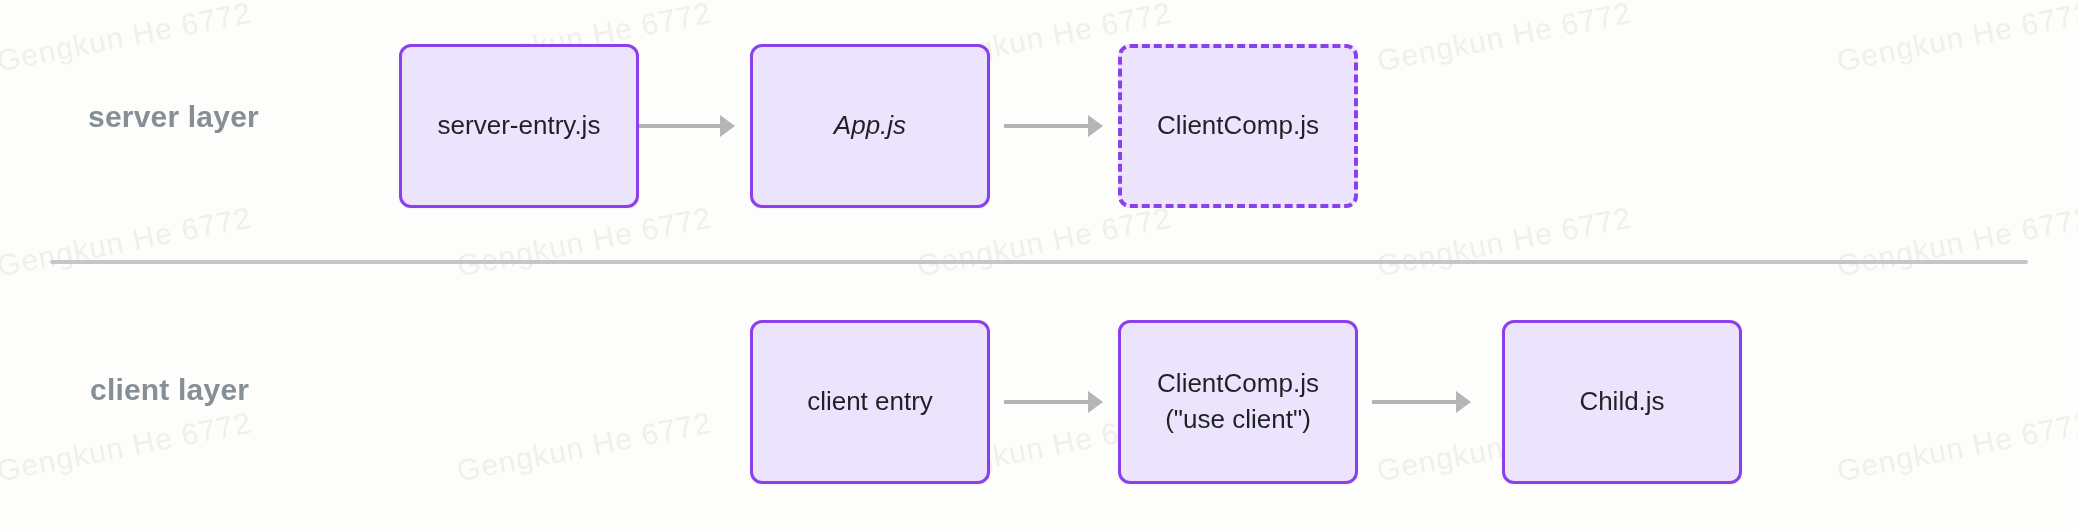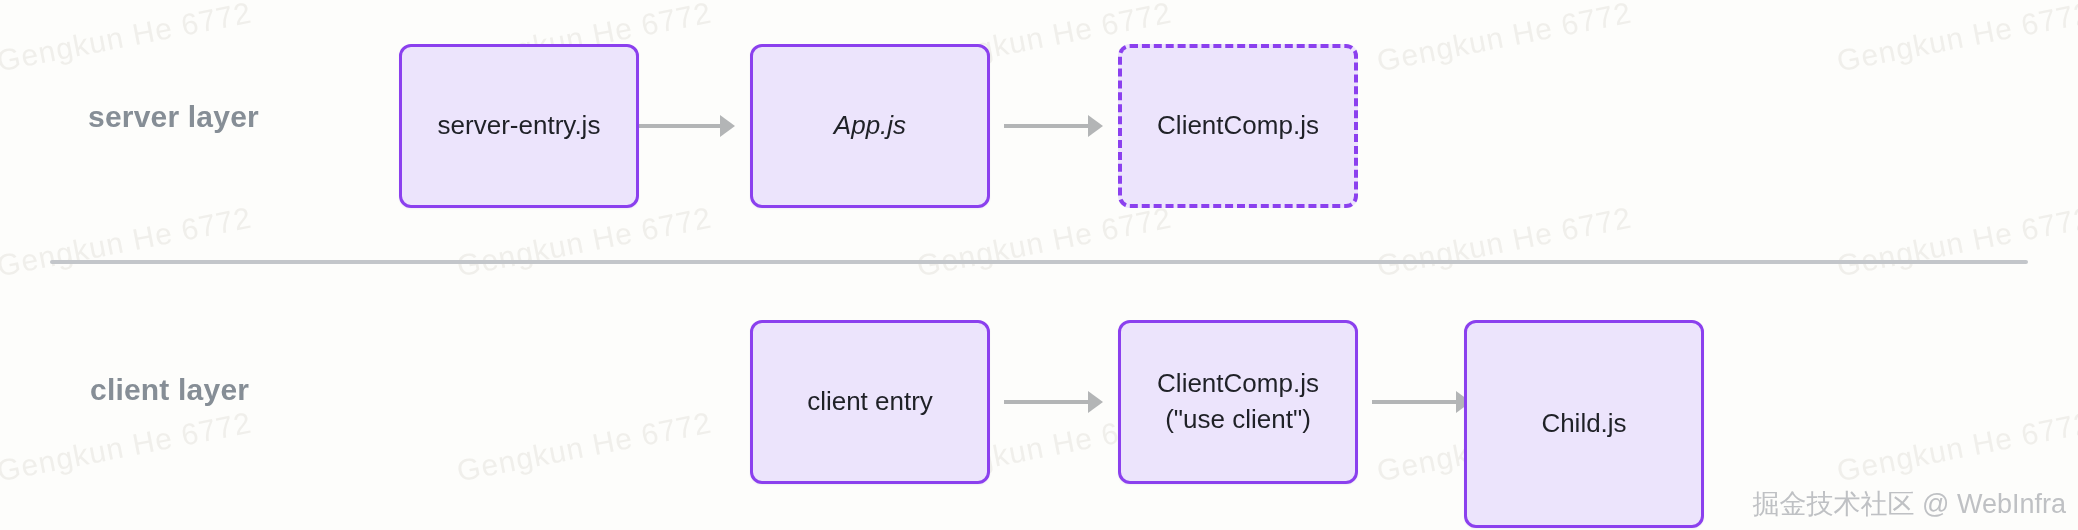--- a/index.html
+++ b/index.html
@@ -185,19 +185,18 @@
   <div class="node" style="left:1118px; top:320px; width:240px; height:164px;">
     <span class="line">ClientComp.js</span>
     <span class="line">("use client")</span>
   </div>
 
   <div class="arrow" style="left:1372px; top:391px; width:99px;">
     <span class="shaft"></span>
     <span class="head"></span>
   </div>
 
-  <div class="node" style="left:1464px; top:320px; width:240px; height:208px;text-align:center;">
+  <div class="node" style="left:1502px; top:320px; width:240px; height:164px;text-align:center;">
     <span class="line">Child.js</span>
   </div>
 
-  <div id="credit">掘金技术社区 @ WebInfra</div>
 
 </div>
 
 </body></html>

